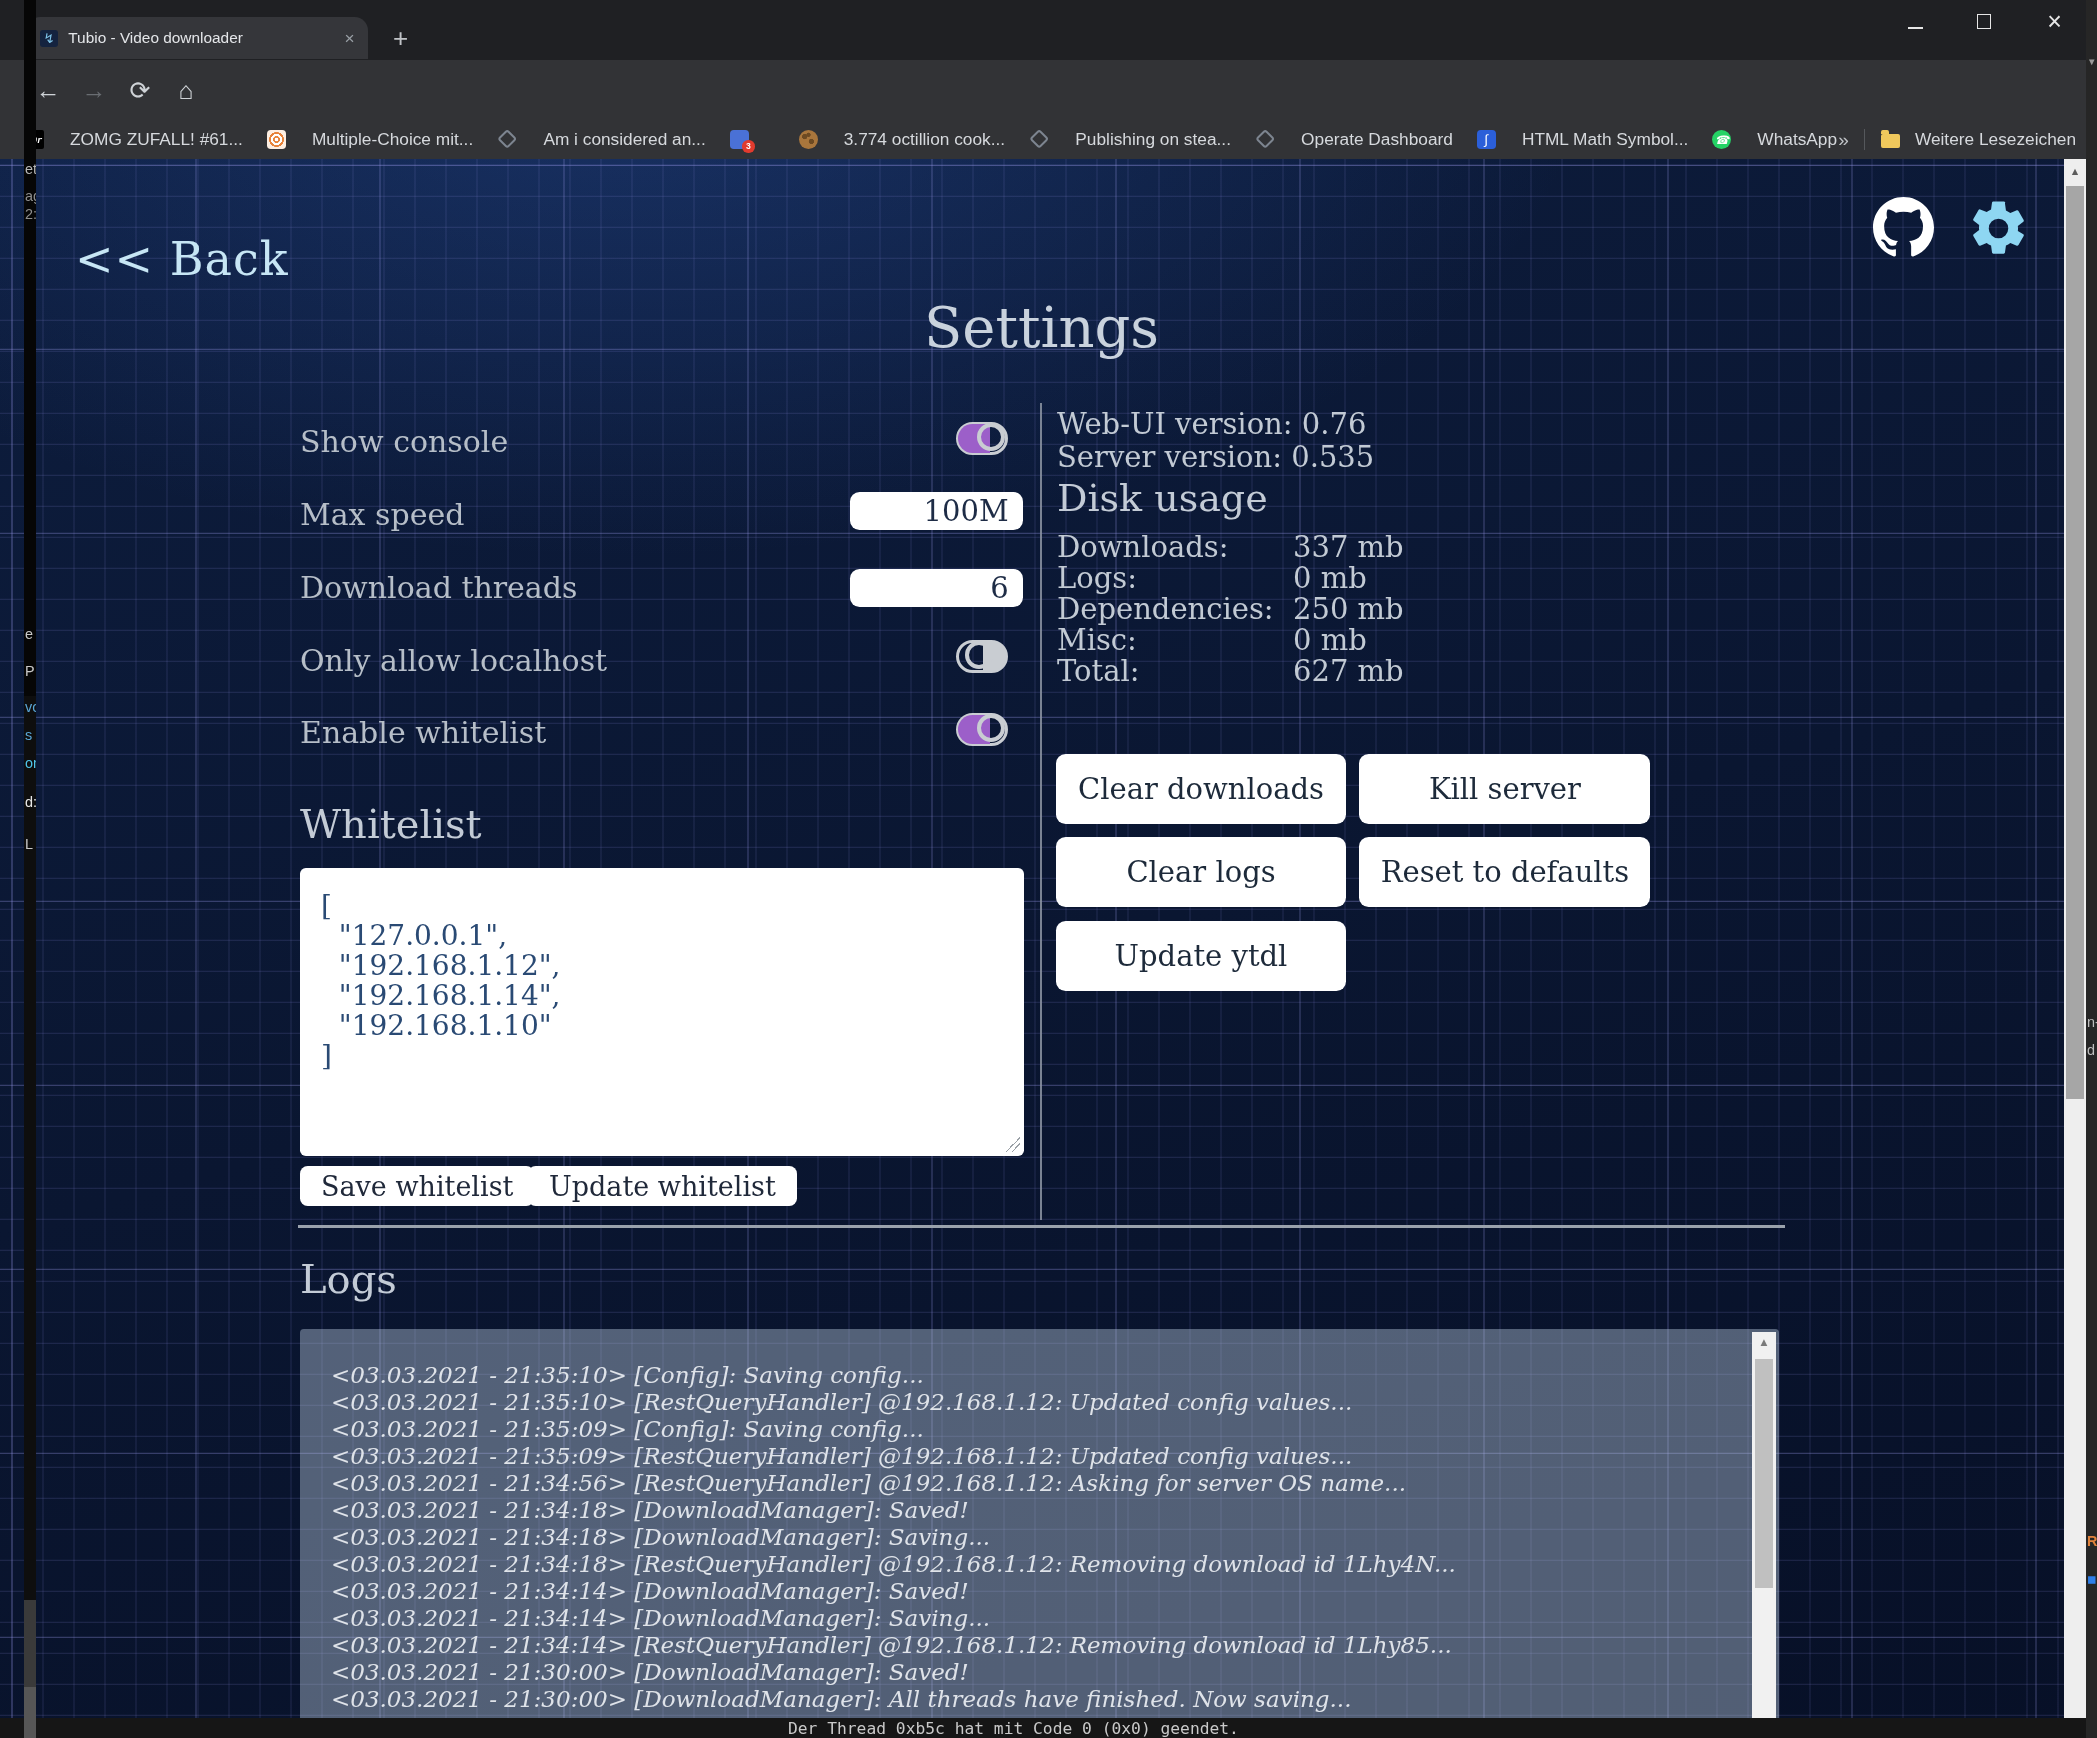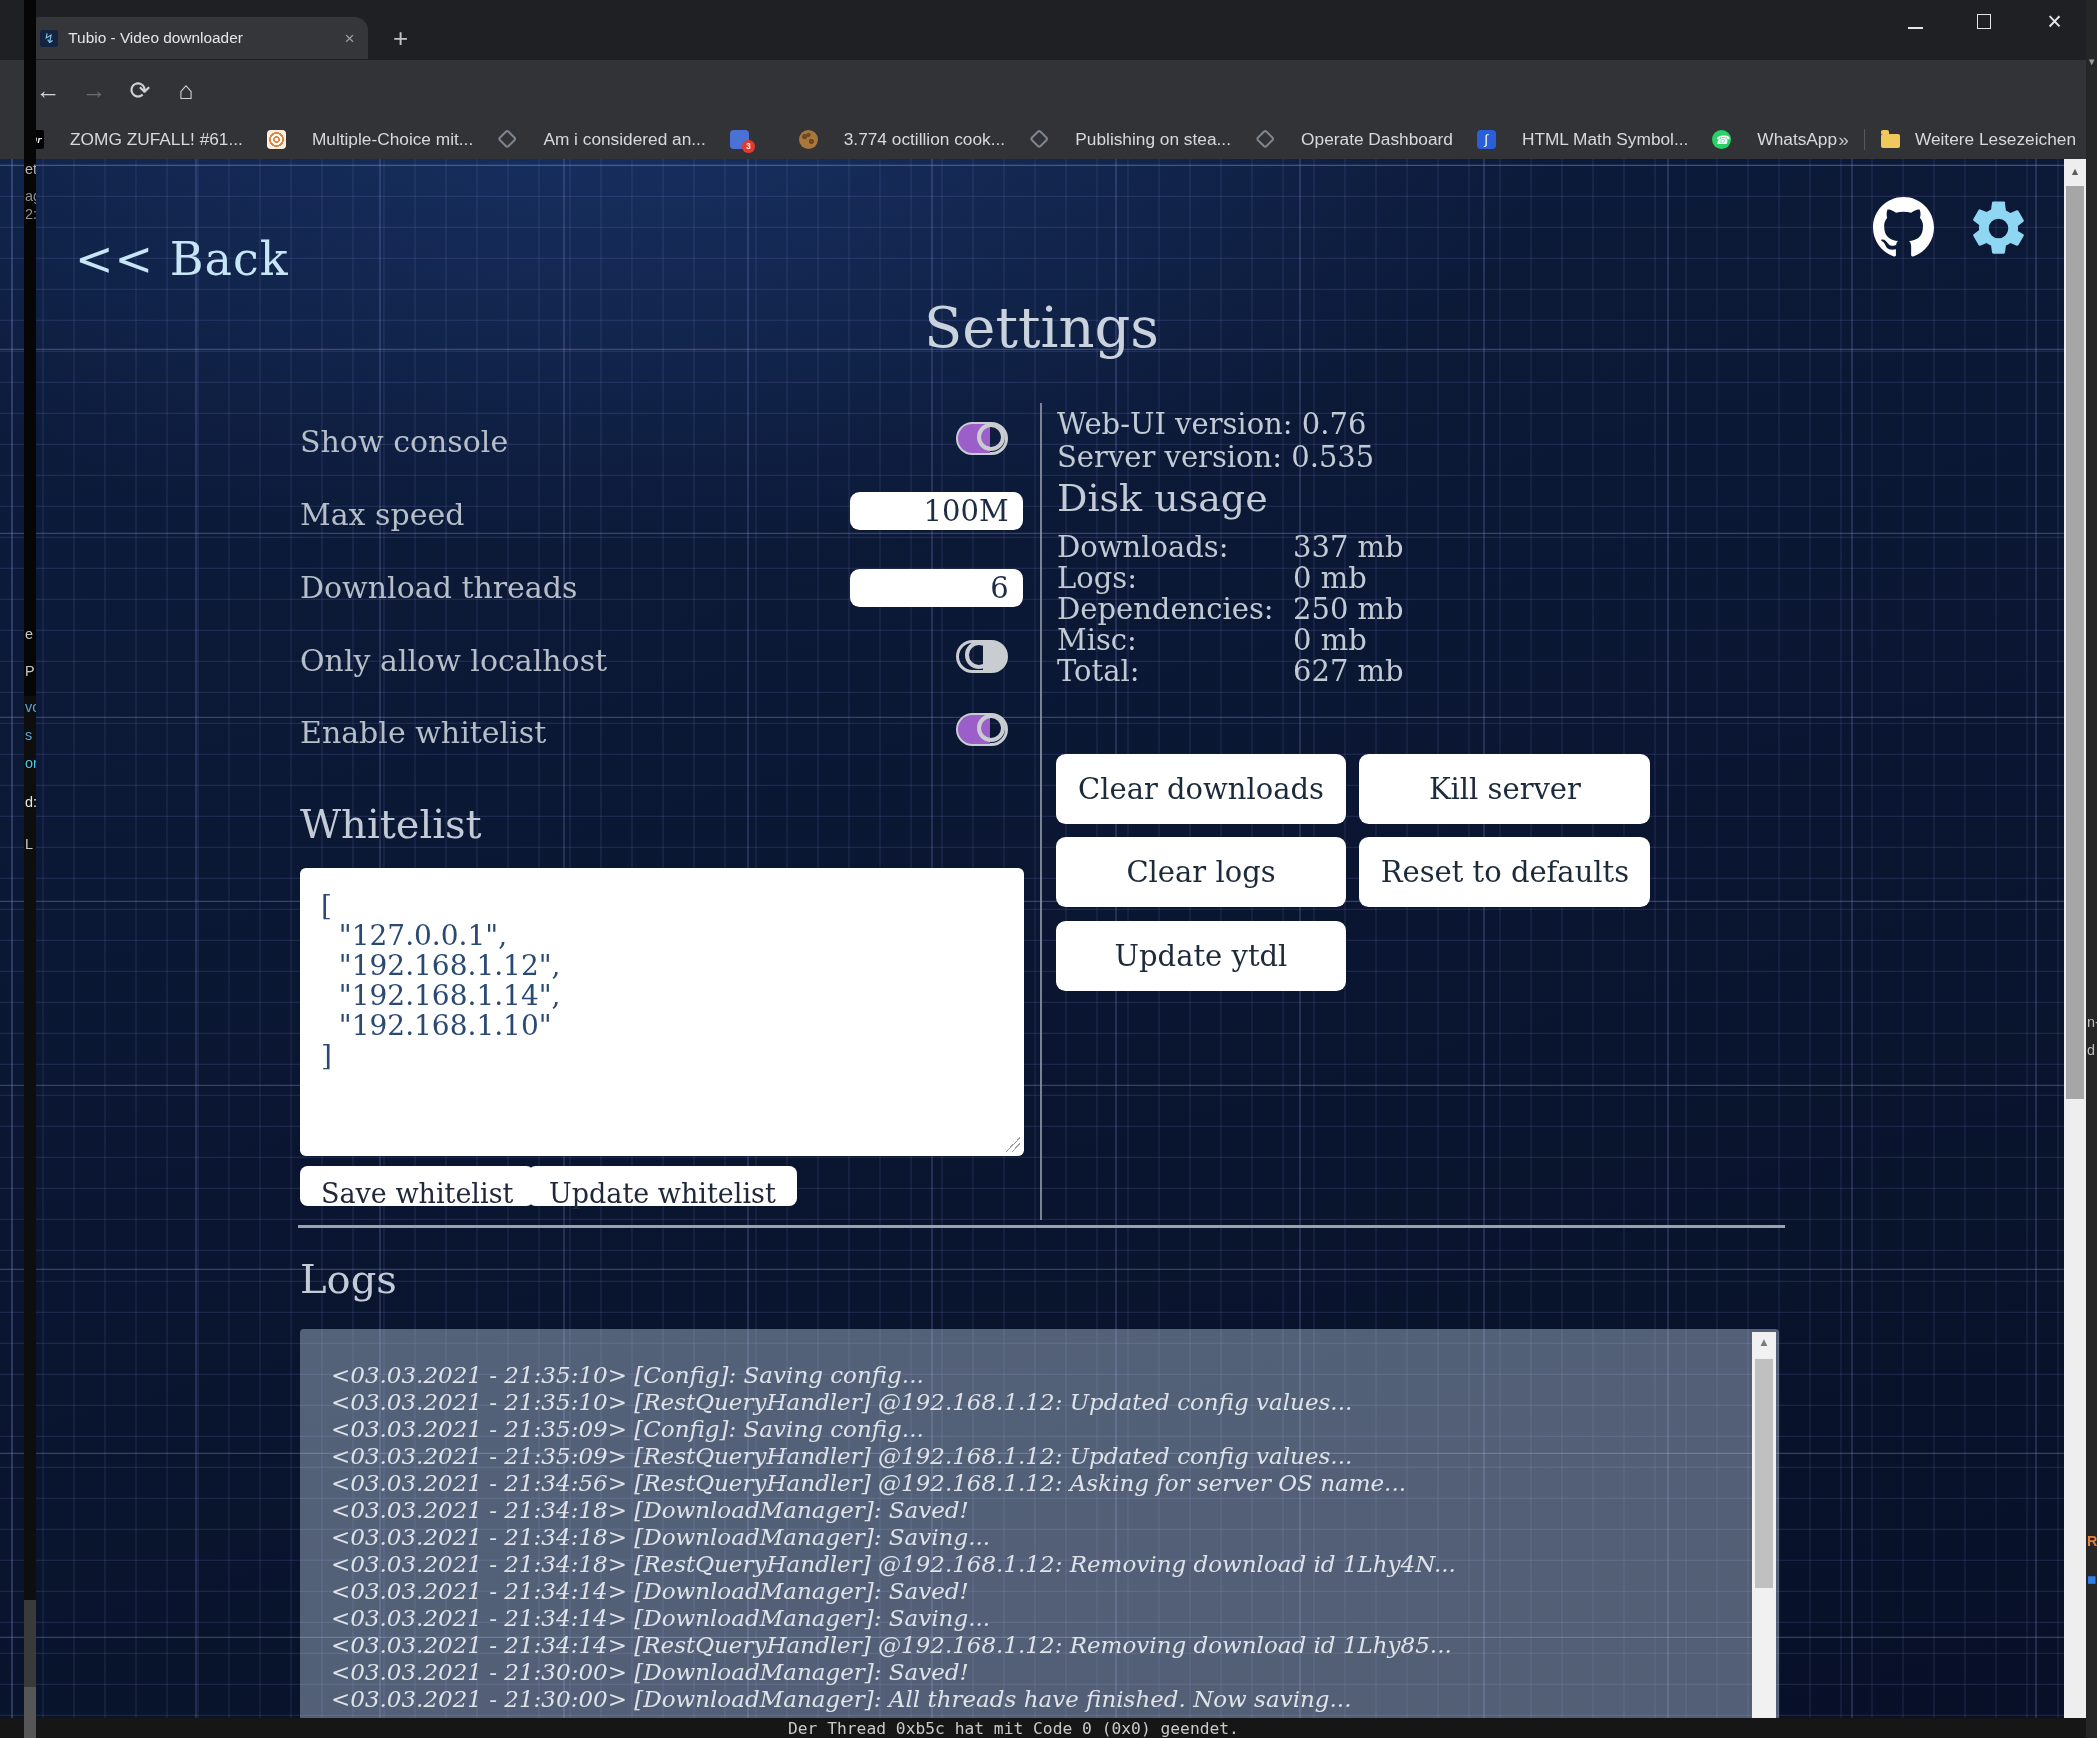--- a/index.html
+++ b/index.html
@@ -135,21 +135,21 @@
                font-size:29px; color:#1e2c46; }
 
   .sec-title { position:absolute; font-size:40px; color:#c3cbd6; }
 
   .whitelist-area { position:absolute; left:300px; top:709px; width:724px; height:288px; background:#fff;
                     border:none; border-radius:5.8px; resize:none; padding:23px 9.6px 9.6px 21px;
                     font-family:"DejaVu Serif", serif; font-size:28px; line-height:30px; color:#2a4a74; overflow:hidden; }
   .wl-resize { position:absolute; left:1005px; top:978px; width:15.4px; height:15.4px;
                background:linear-gradient(135deg, transparent 50%, #9aa0a6 50% 55%, transparent 55% 70%, #9aa0a6 70% 75%, transparent 75%); }
   .small-btn { position:absolute; top:1007px; height:40px; background:#fff; border:none; border-radius:7.7px;
-               font-family:"DejaVu Serif", serif; font-size:27px; color:#20293a; padding:12px 21px; cursor:pointer; }
+               font-family:"DejaVu Serif", serif; font-size:27px; color:#20293a; padding:4px 21px; cursor:pointer; }
   .hr-line { position:absolute; left:298px; top:1066px; width:1487px; height:2.9px; background:#9aa2ac; }
   .v-line  { position:absolute; left:1040px; top:244px; width:1.9px; height:817px; background:#8e97a4; opacity:.85; }
 
   .ver-line { position:absolute; left:1057px; font-size:29px; color:#c2cad4; }
   .disk-rows { position:absolute; left:1057px; top:373px; font-size:29px; color:#c2cad4; }
   .disk-row { height:31px; line-height:31px; }
   .disk-row .dl { display:inline-block; width:236px; }
 
   .actions { position:absolute; left:1056px; top:595px; display:grid;
              grid-template-columns:290px 291px; gap:13.4px 13.4px; }

